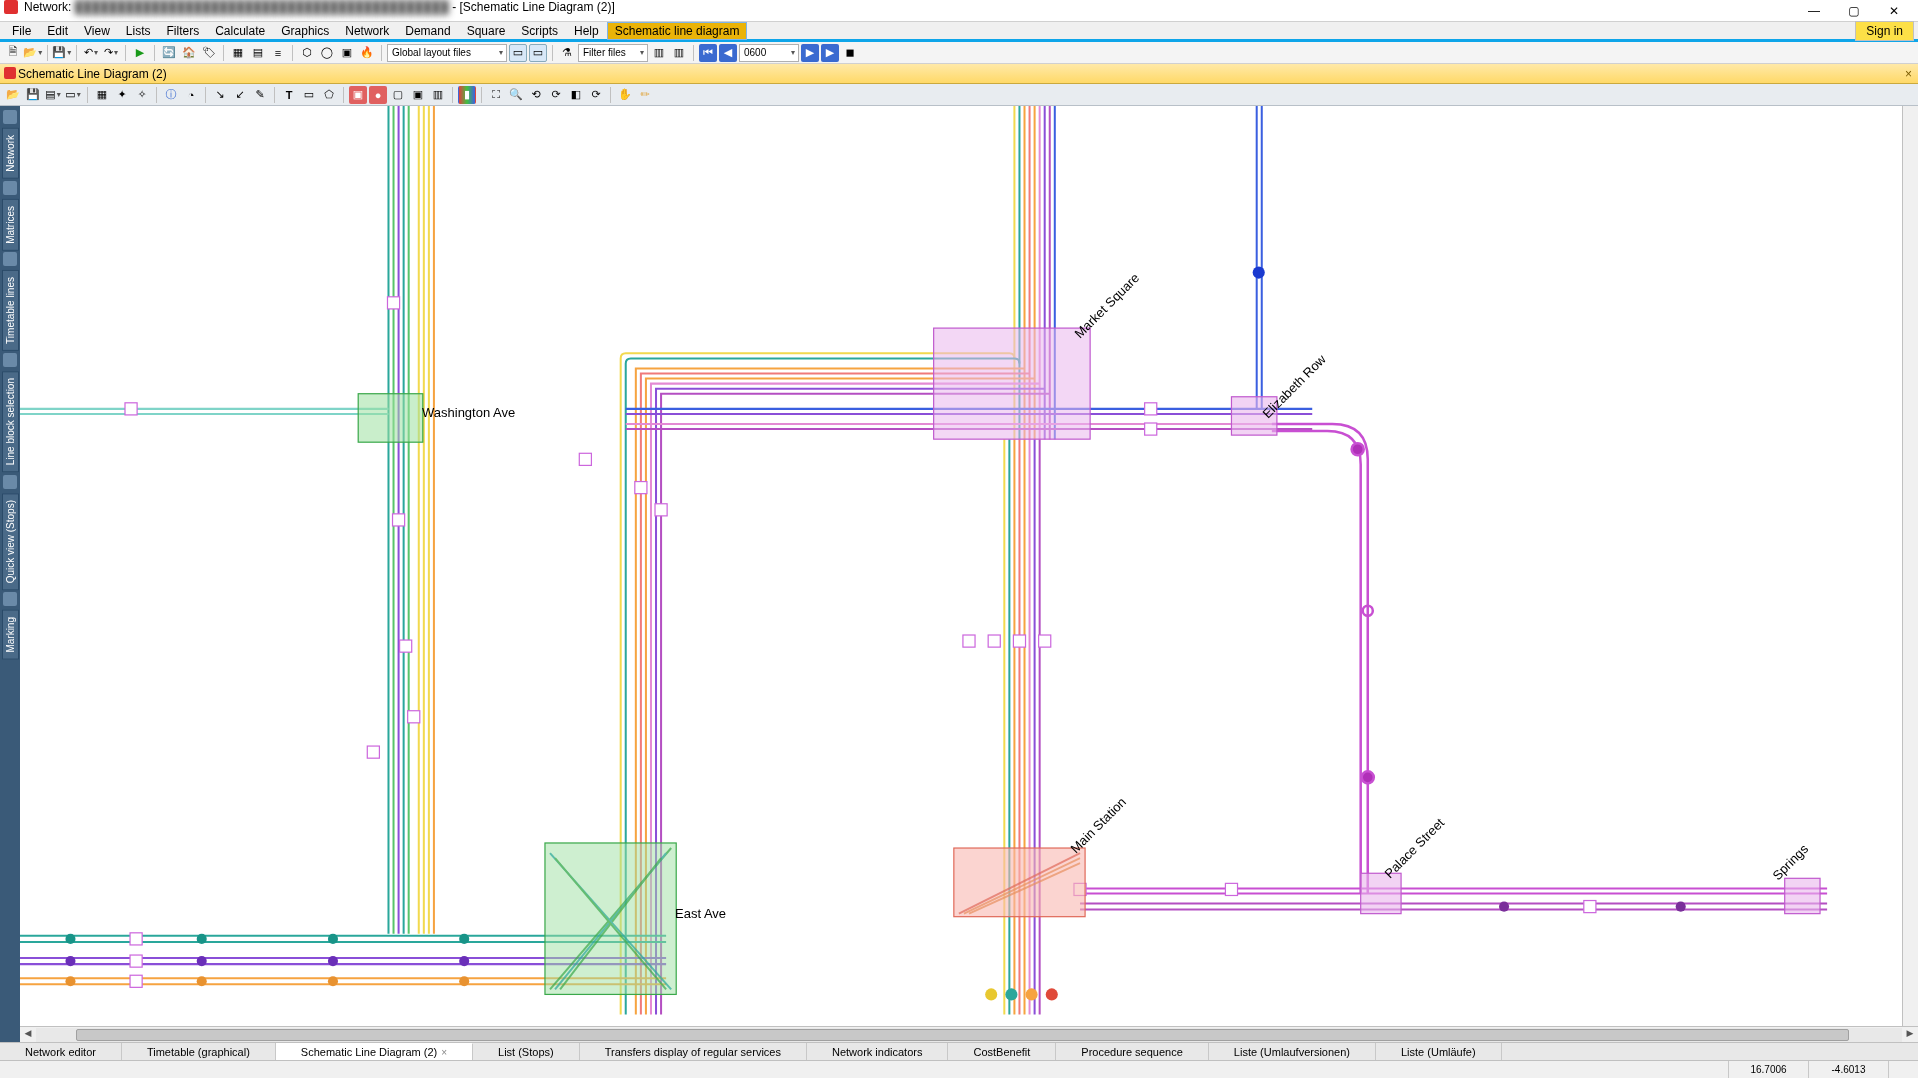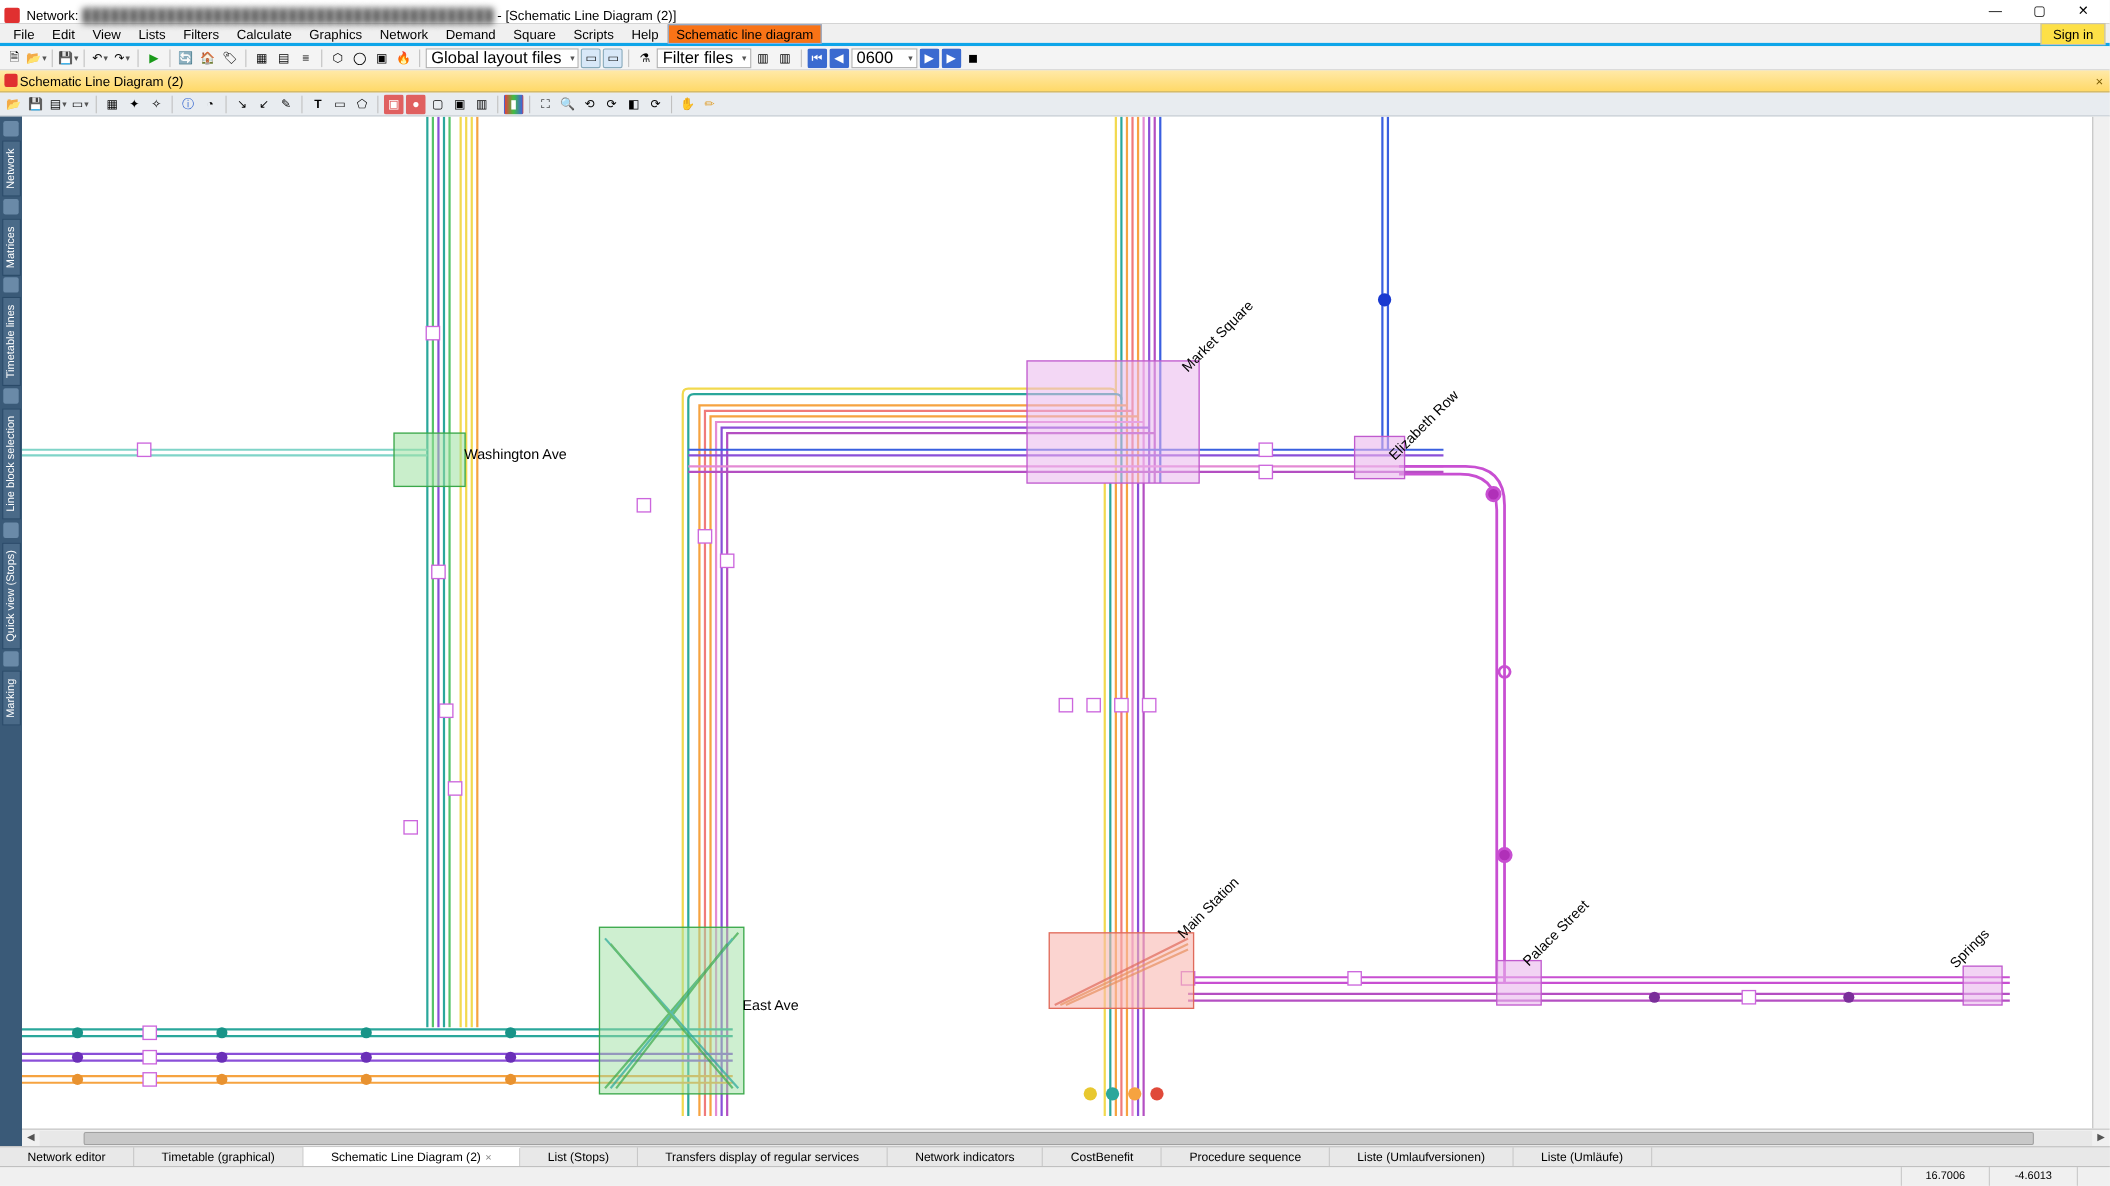--- a/index.html
+++ b/index.html
@@ -12,21 +12,21 @@
     overflow: hidden;
     width: 1918px;
     height: 1078px;
   }
 
   
   .titlebar {
     height: 22px;
     background: #fff;
     display: flex;
-    align-items: flex-end;
+    align-items: flex-start;
     padding: 0 4px;
     border-bottom: 1px solid #d0d0d0;
   }
   .titlebar .appicon {
     width: 14px; height: 14px; background: #e03030; border-radius: 2px; margin-right: 6px;
   }
   .titlebar .title { flex: 0 0 auto; }
   .titlebar .spacer { flex: 1; }
   .win-btn {
     width: 40px; height: 22px; display:flex; align-items:center; justify-content:center;
@@ -40,21 +40,21 @@
     display: flex;
     align-items: center;
     padding: 0 4px;
     border-bottom: 3px solid #0ea5e9;
   }
   .menubar .menu-item {
     padding: 2px 8px;
     cursor: default;
   }
   .menubar .menu-item.active {
-    background: #f97316;
+    background: #eab308;
     border: 1px solid #7eb4ea;
     padding: 1px 7px;
   }
   .menubar .signin {
     margin-left: auto;
     padding: 2px 10px;
     border:1px solid #c0c0c0;
     background:#fde047;
   }
 
@@ -72,21 +72,21 @@
     width: 18px; height: 18px;
     border: 1px solid transparent;
     display:flex; align-items:center; justify-content:center;
     font-size: 11px;
     border-radius: 2px;
   }
   .tb-sep { width:1px; height:16px; background:#c0c0c0; margin:0 3px; }
   .tb-dd::after { content:"▾"; font-size:8px; margin-left:1px; color:#555; }
   .combo {
     height:18px; border:1px solid #b0b0b0; background:#fff; display:flex; align-items:center;
-    padding:0 15px 0 4px; font-size:15px; position:relative; min-width:60px;
+    padding:0 15px 0 4px; font-size:10px; position:relative; min-width:60px;
   }
   .combo::after { content:"▾"; position:absolute; right:3px; font-size:8px; color:#555; }
 
   
   .doctab-strip {
     height: 20px;
     background: linear-gradient(#ffe9a8,#ffd968);
     border-bottom: 1px solid #caa93e;
     display:flex; align-items:center;
     padding-left: 18px;

